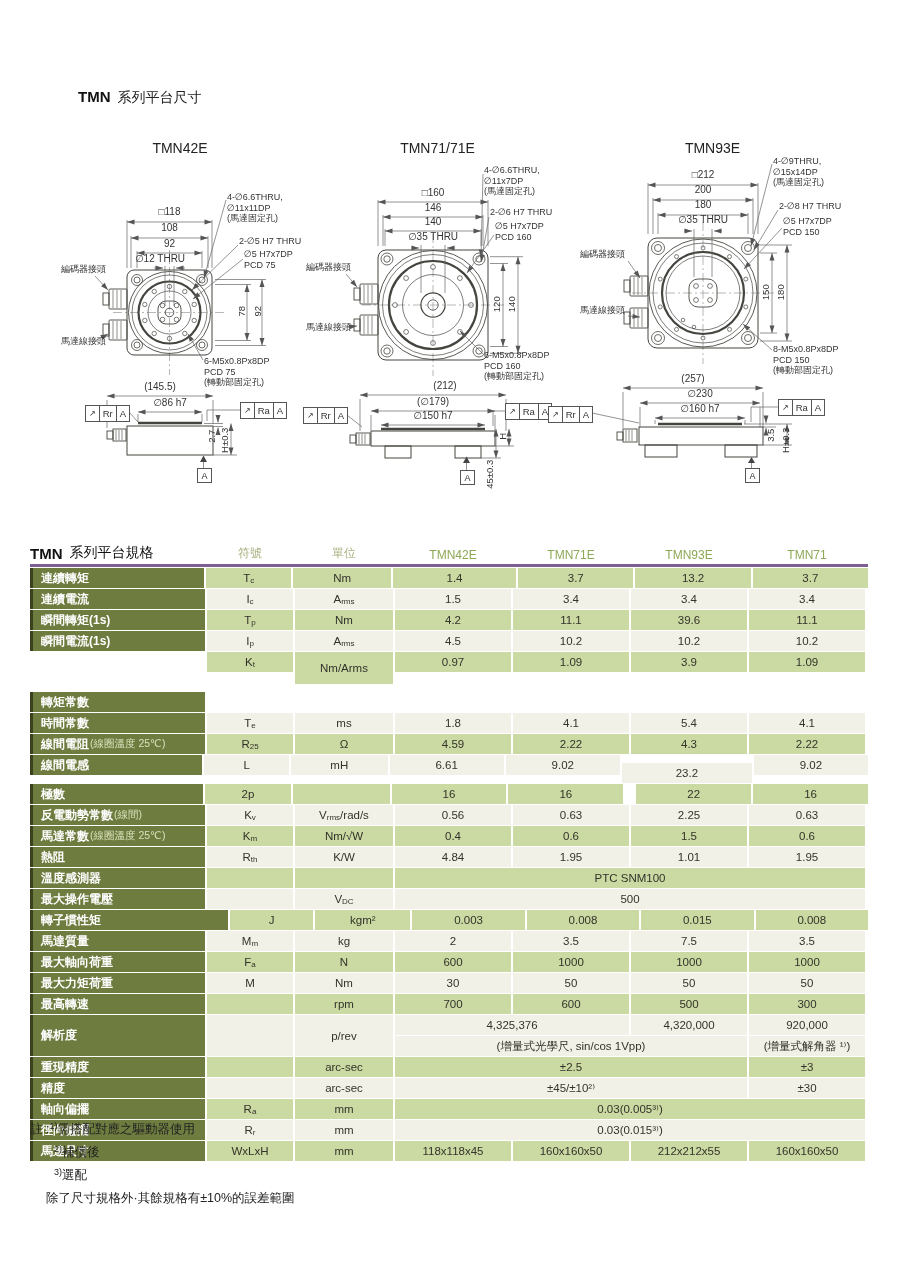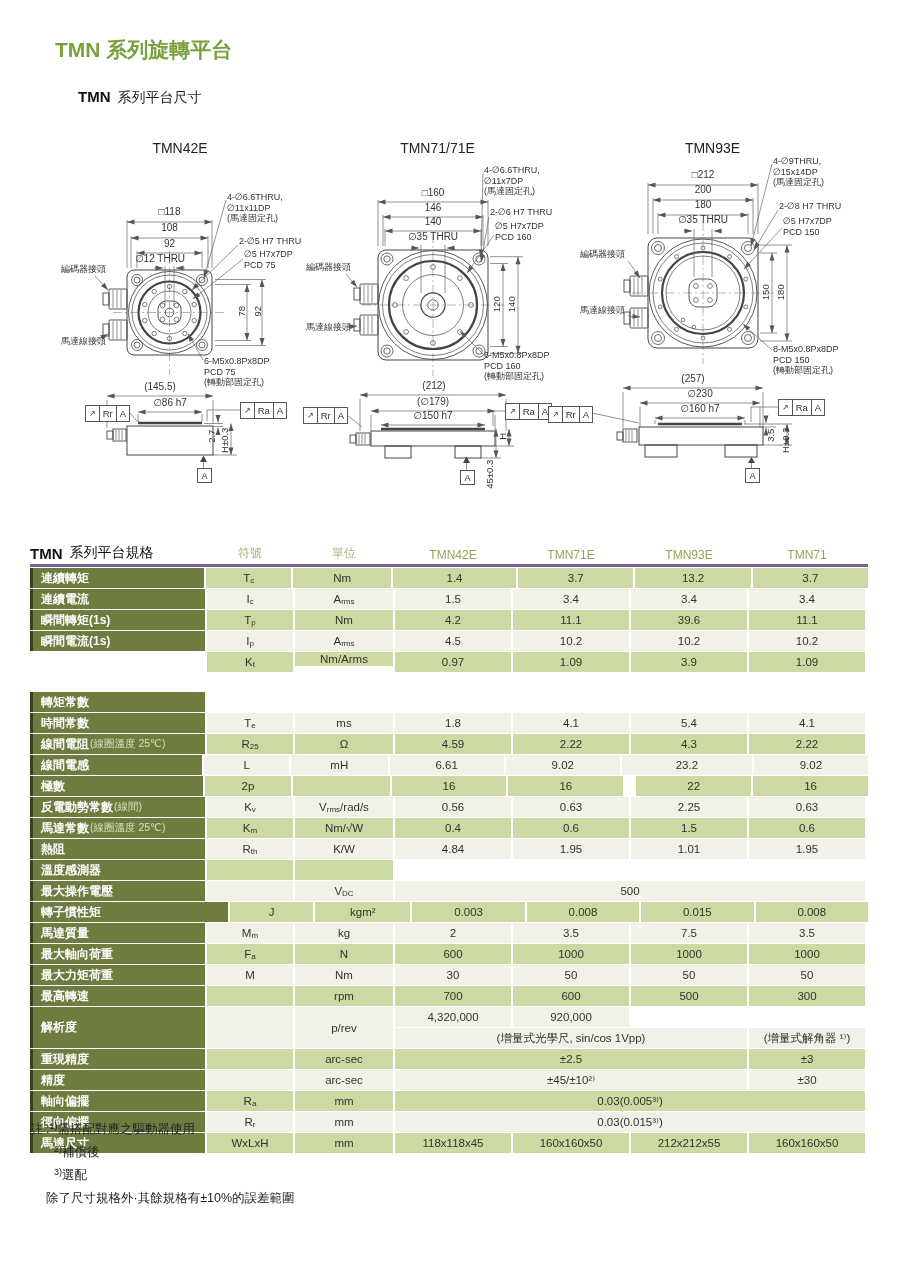--- a/index.html
+++ b/index.html
@@ -48,21 +48,20 @@
   .note-line{height:23px;display:flex;align-items:center;}
   .note-line sup{font-size:9px;vertical-align:super;position:relative;top:-4px;}
   .ind{margin-left:24px;}
   .tol{margin-left:16px;}
 </style>
 </head>
 <body>
 
 <div class="page">
 
-  <div class="page-title">TMN 系列旋轉平台</div>
   <div class="subtitle">
     <span class="b">TMN</span><span class="r">系列平台尺寸</span>
   </div>
 
   <div class="drawing" style="left:55px;top:138px;width:250px;height:362px;">
     <div class="dtitle">TMN42E</div>
     <svg class="geo" width="250" height="342" viewBox="0 20 250 342">
       <defs>
         <marker id="a1e" markerWidth="9" markerHeight="6" refX="8" refY="3" orient="auto" markerUnits="userSpaceOnUse">
             <path d="M0.5,0.5L8,3L0.5,5.5Z" fill="#555"></path>
@@ -309,21 +308,21 @@
     <div class="dl" style="left:190px;top:69px;">2-∅6 H7 THRU</div>
     <div class="dl" style="left:195px;top:83px;">
       <div class="ln">∅5 H7x7DP</div>
       <div class="ln">PCD 160</div>
     </div>
     <div class="dl" style="left:184px;top:212px;">
       <div class="ln">6-M5x0.8Px8DP</div>
       <div class="ln">PCD 160</div>
       <div class="ln">(轉動部固定孔)</div>
     </div>
-    <div class="dl ctr dnum" style="left:61px;width:146px;top:243px;">(212)</div>
+    <div class="dl ctr dnum" style="left:72px;width:146px;top:243px;">(212)</div>
     <div class="dl ctr dnum" style="left:71px;width:124px;top:259px;">(∅179)</div>
     <div class="dl ctr dnum" style="left:81px;width:104px;top:273px;">∅150 h7</div>
     <div class="dl rot" style="left:183px;top:293px;">H</div>
     <div class="dl rot" style="left:170px;top:331px;">45±0.3</div>
     <div class="datum" style="left:3px;top:269px;">
       <span>↗</span>
         <span>Rr</span>
         <span>A</span>
     </div>
     <div class="datum" style="left:205px;top:265px;">
@@ -560,21 +559,21 @@
           <div class="cell c" style="width: 116px; height: 20px;">10.2</div>
         </div>
         <div class="spec-row">
           <div class="cell lbl" style="width: 175px; height: 20px; margin-top: 40px;">
             <span class="lmain">轉矩常數</span>
           </div>
           <div class="cell g" style="width: 86px; height: 20px;">
             <span>K</span>
             <span class="sb">t</span>
           </div>
-          <div class="cell g" style="width: 98px; height: 14px;">
+          <div class="cell g" style="width: 98px; height: 32px;">
             <span>Nm/Arms</span>
           </div>
           <div class="cell g" style="width: 116px; height: 20px;">0.97</div>
           <div class="cell g" style="width: 116px; height: 20px;">1.09</div>
           <div class="cell g" style="width: 116px; height: 20px;">3.9</div>
           <div class="cell g" style="width: 116px; height: 20px;">1.09</div>
         </div>
         <div class="spec-row">
           <div class="cell lbl" style="width: 175px; height: 20px;">
             <span class="lmain">時間常數</span>
@@ -613,21 +612,21 @@
             <span class="lmain">線間電感</span>
           </div>
           <div class="cell c" style="width: 86px; height: 20px;">
             <span>L</span>
           </div>
           <div class="cell c" style="width: 98px; height: 20px;">
             <span>mH</span>
           </div>
           <div class="cell c" style="width: 116px; height: 20px;">6.61</div>
           <div class="cell c" style="width: 116px; height: 20px;">9.02</div>
-          <div class="cell c" style="width: 132px; height: 20px;">23.2</div>
+          <div class="cell c" style="width: 132px; height: 20px; margin-top: 8px;">23.2</div>
           <div class="cell c" style="width: 116px; height: 20px;">9.02</div>
         </div>
         <div class="spec-row">
           <div class="cell lbl" style="width: 175px; height: 20px;">
             <span class="lmain">極數</span>
           </div>
           <div class="cell g" style="width: 86px; height: 20px;">
             <span>2p</span>
           </div>
           <div class="cell g" style="width: 98px; height: 20px;"></div>
@@ -687,20 +686,21 @@
           <div class="cell c" style="width: 116px; height: 20px;">1.95</div>
           <div class="cell c" style="width: 116px; height: 20px;">1.01</div>
           <div class="cell c" style="width: 116px; height: 20px;">1.95</div>
         </div>
         <div class="spec-row">
           <div class="cell lbl" style="width: 175px; height: 20px;">
             <span class="lmain">溫度感測器</span>
           </div>
           <div class="cell g" style="width: 86px; height: 20px;"></div>
           <div class="cell g" style="width: 98px; height: 20px;"></div>
+          <div class="cell g" style="width: 470px; height: 20px;">PTC SNM100</div>
         </div>
         <div class="spec-row">
           <div class="cell lbl" style="width: 175px; height: 20px;">
             <span class="lmain">最大操作電壓</span>
           </div>
           <div class="cell c" style="width: 86px; height: 20px;"></div>
           <div class="cell c" style="width: 98px; height: 20px;">
             <span>V</span>
             <span class="sb">DC</span>
           </div>
@@ -784,20 +784,21 @@
         <div class="spec-row">
           <div class="cell lbl" style="width: 175px; height: 41px;">
             <span class="lmain">解析度</span>
           </div>
           <div class="cell c" style="width: 86px; height: 41px;"></div>
           <div class="cell c" style="width: 98px; height: 41px;">
             <span>p/rev</span>
           </div>
           <div class="subcol" style="width: 470px; height: 41px;">
             <div class="subrow" style="height: 20px;">
+              <div class="cell c" style="width: 234px; height: 20px;">4,325,376</div>
               <div class="cell c" style="width: 116px; height: 20px;">4,320,000</div>
               <div class="cell c" style="width: 116px; height: 20px;">920,000</div>
             </div>
             <div class="subrow" style="height: 20px;">
               <div class="cell c" style="width: 352px; height: 20px;">(增量式光學尺, sin/cos 1Vpp)</div>
               <div class="cell c" style="width: 116px; height: 20px;">(增量式解角器 ¹⁾)</div>
             </div>
           </div>
         </div>
         <div class="spec-row">

